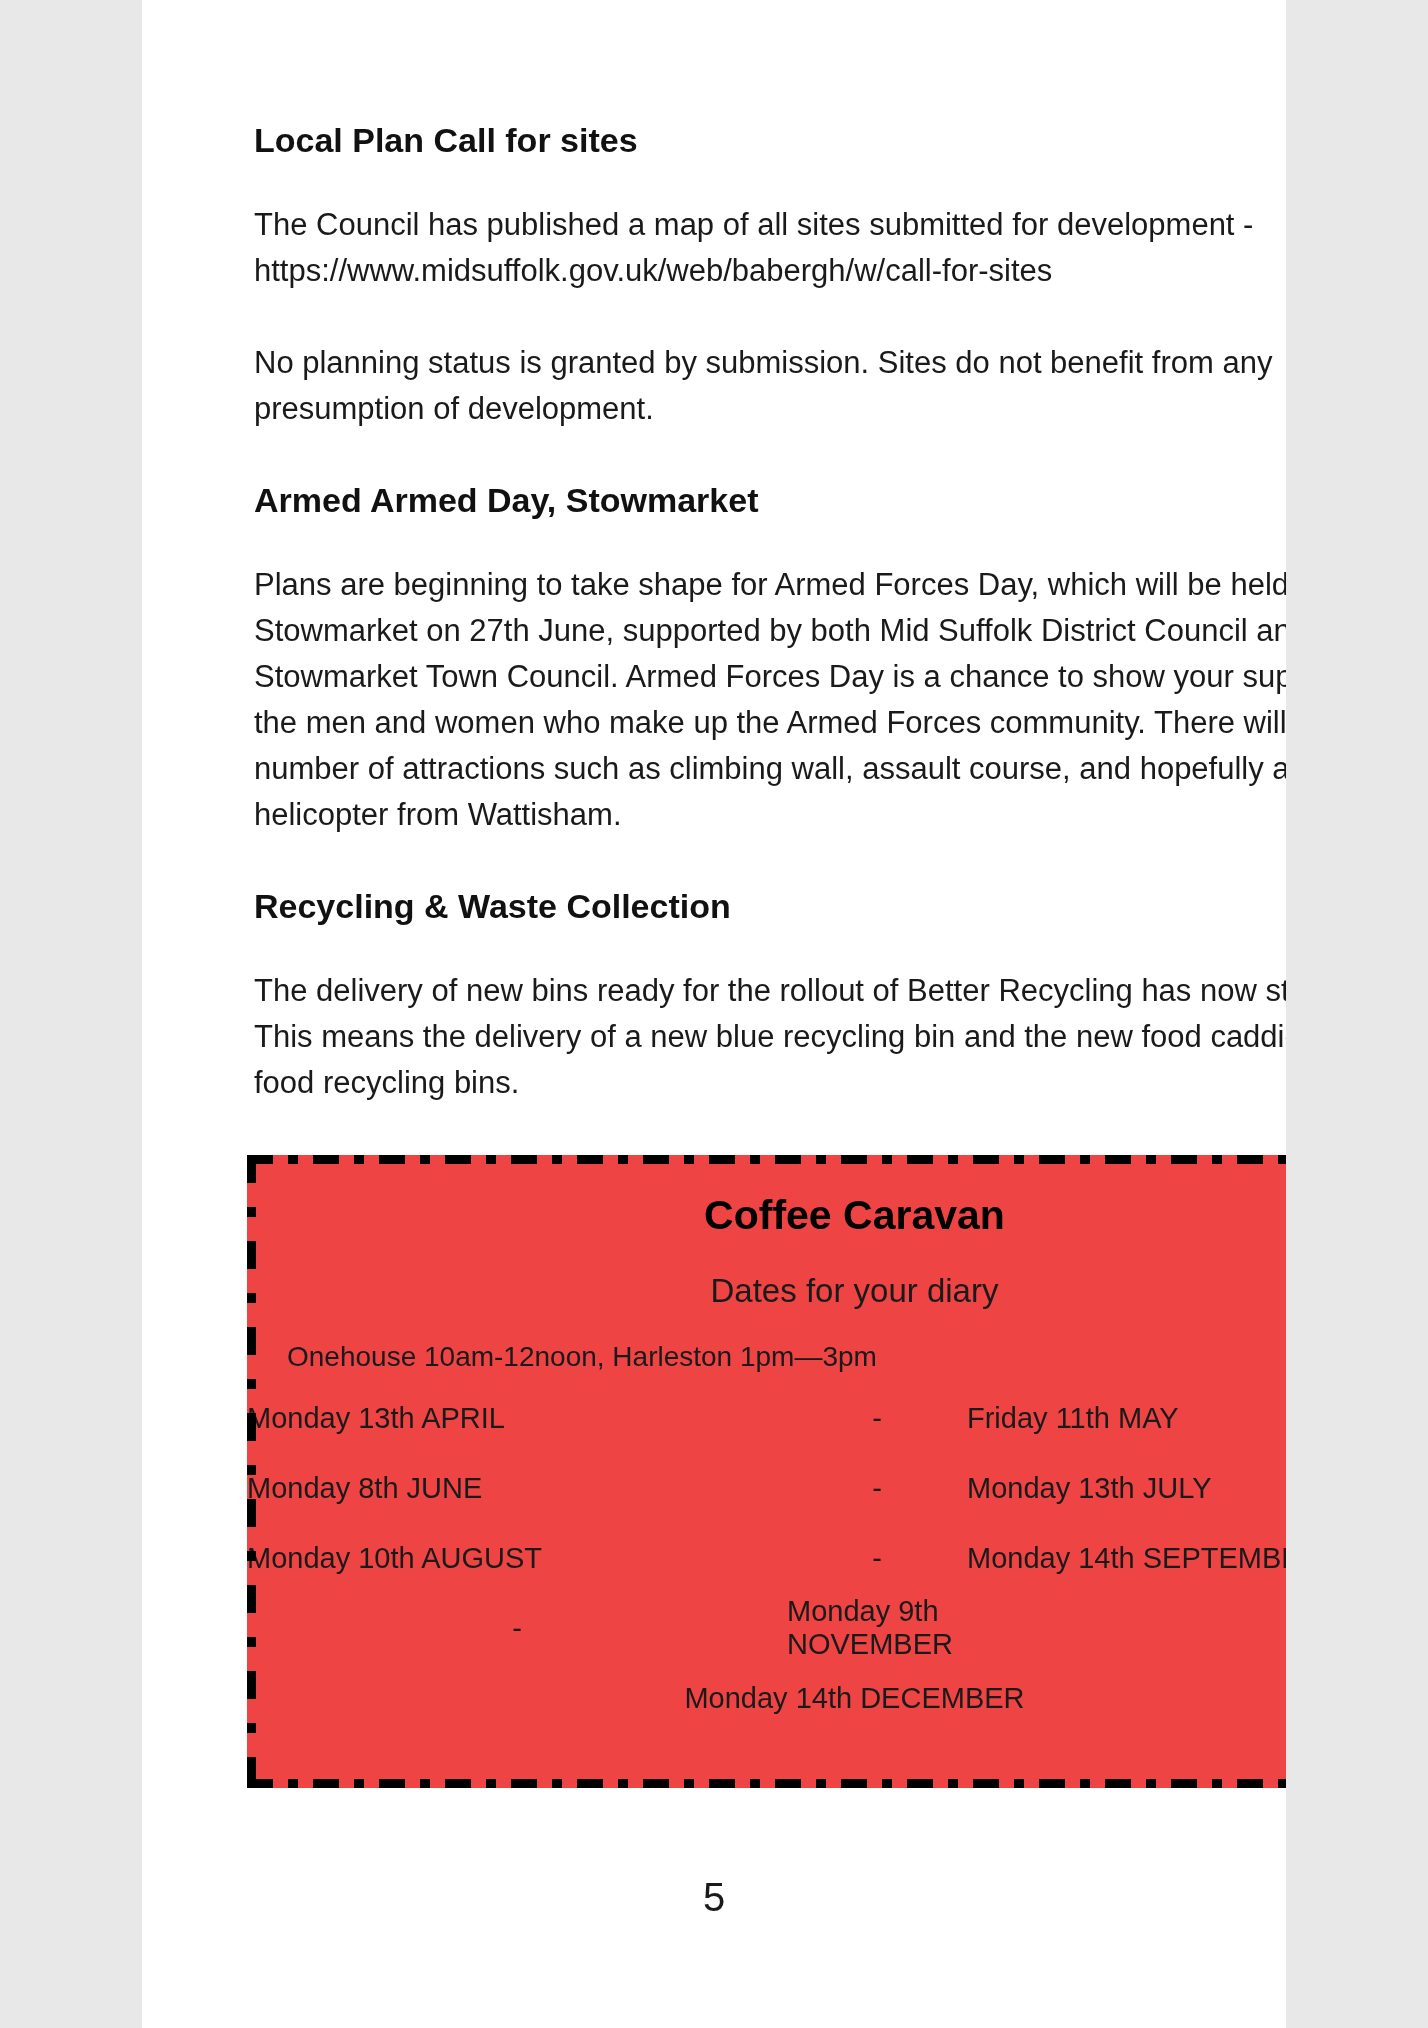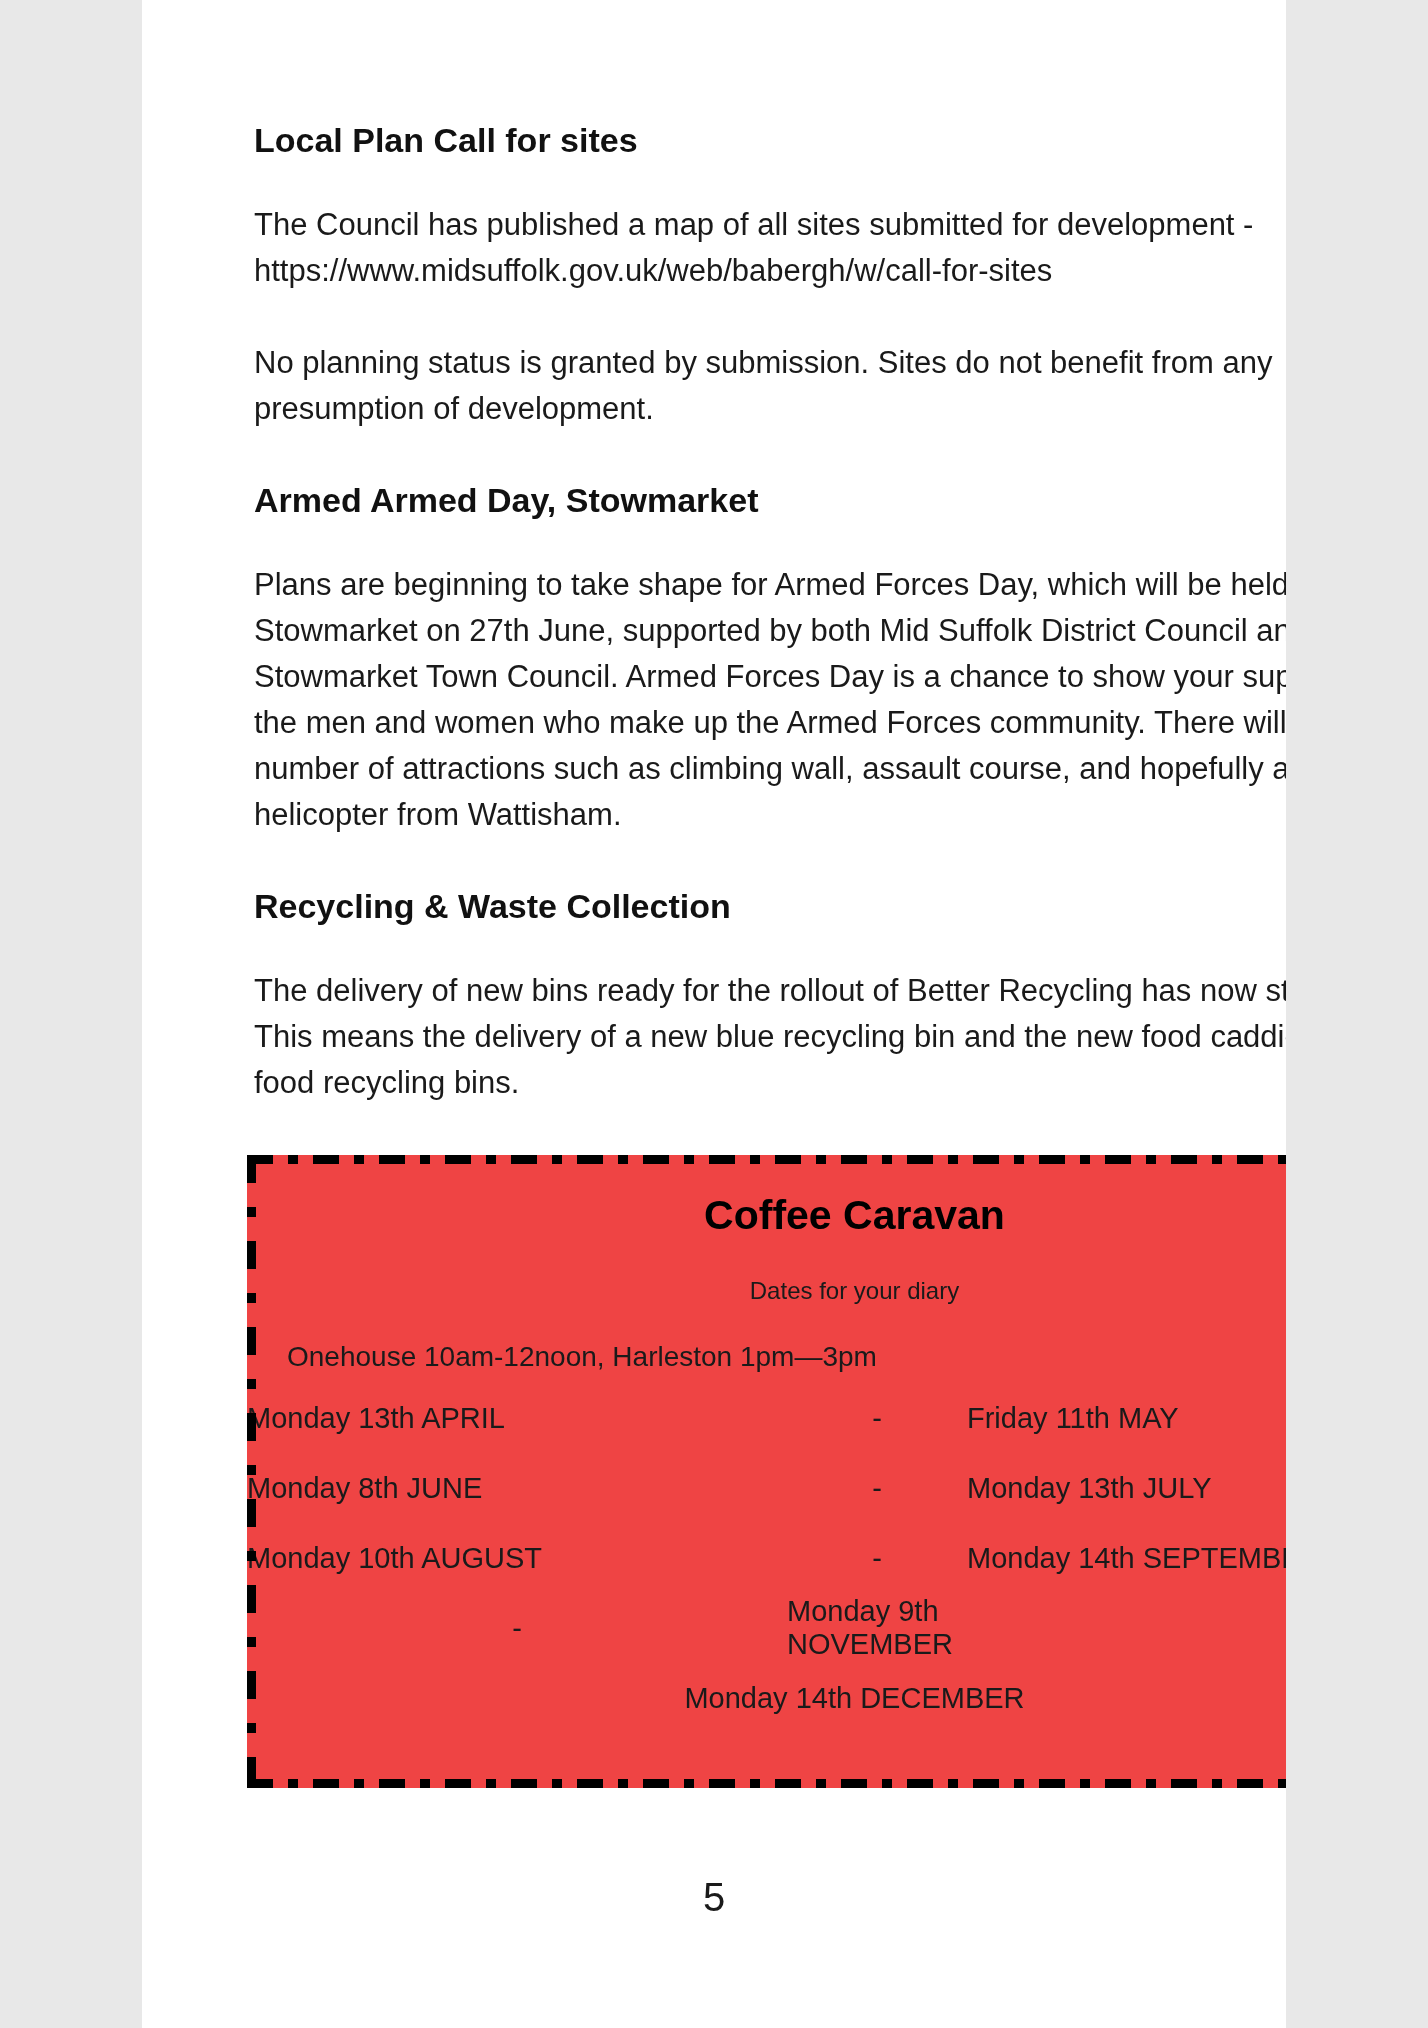--- a/index.html
+++ b/index.html
@@ -59,21 +59,21 @@
     margin:34px 40px 0;
     text-align:center;
     font-size:41px;
     font-weight:700;
     line-height:52px;
     color:#000000;
   }
   .box-subtitle {
     margin:28px 40px 0;
     text-align:center;
-    font-size:24px;
+    font-size:33px;
     line-height:44px;
   }
   .box-note {
     margin:26px 40px 0;
     text-align:left;
     font-size:28px;
     line-height:36px;
   }
   .date-rows { margin-top:8px; }
   .date-row {

